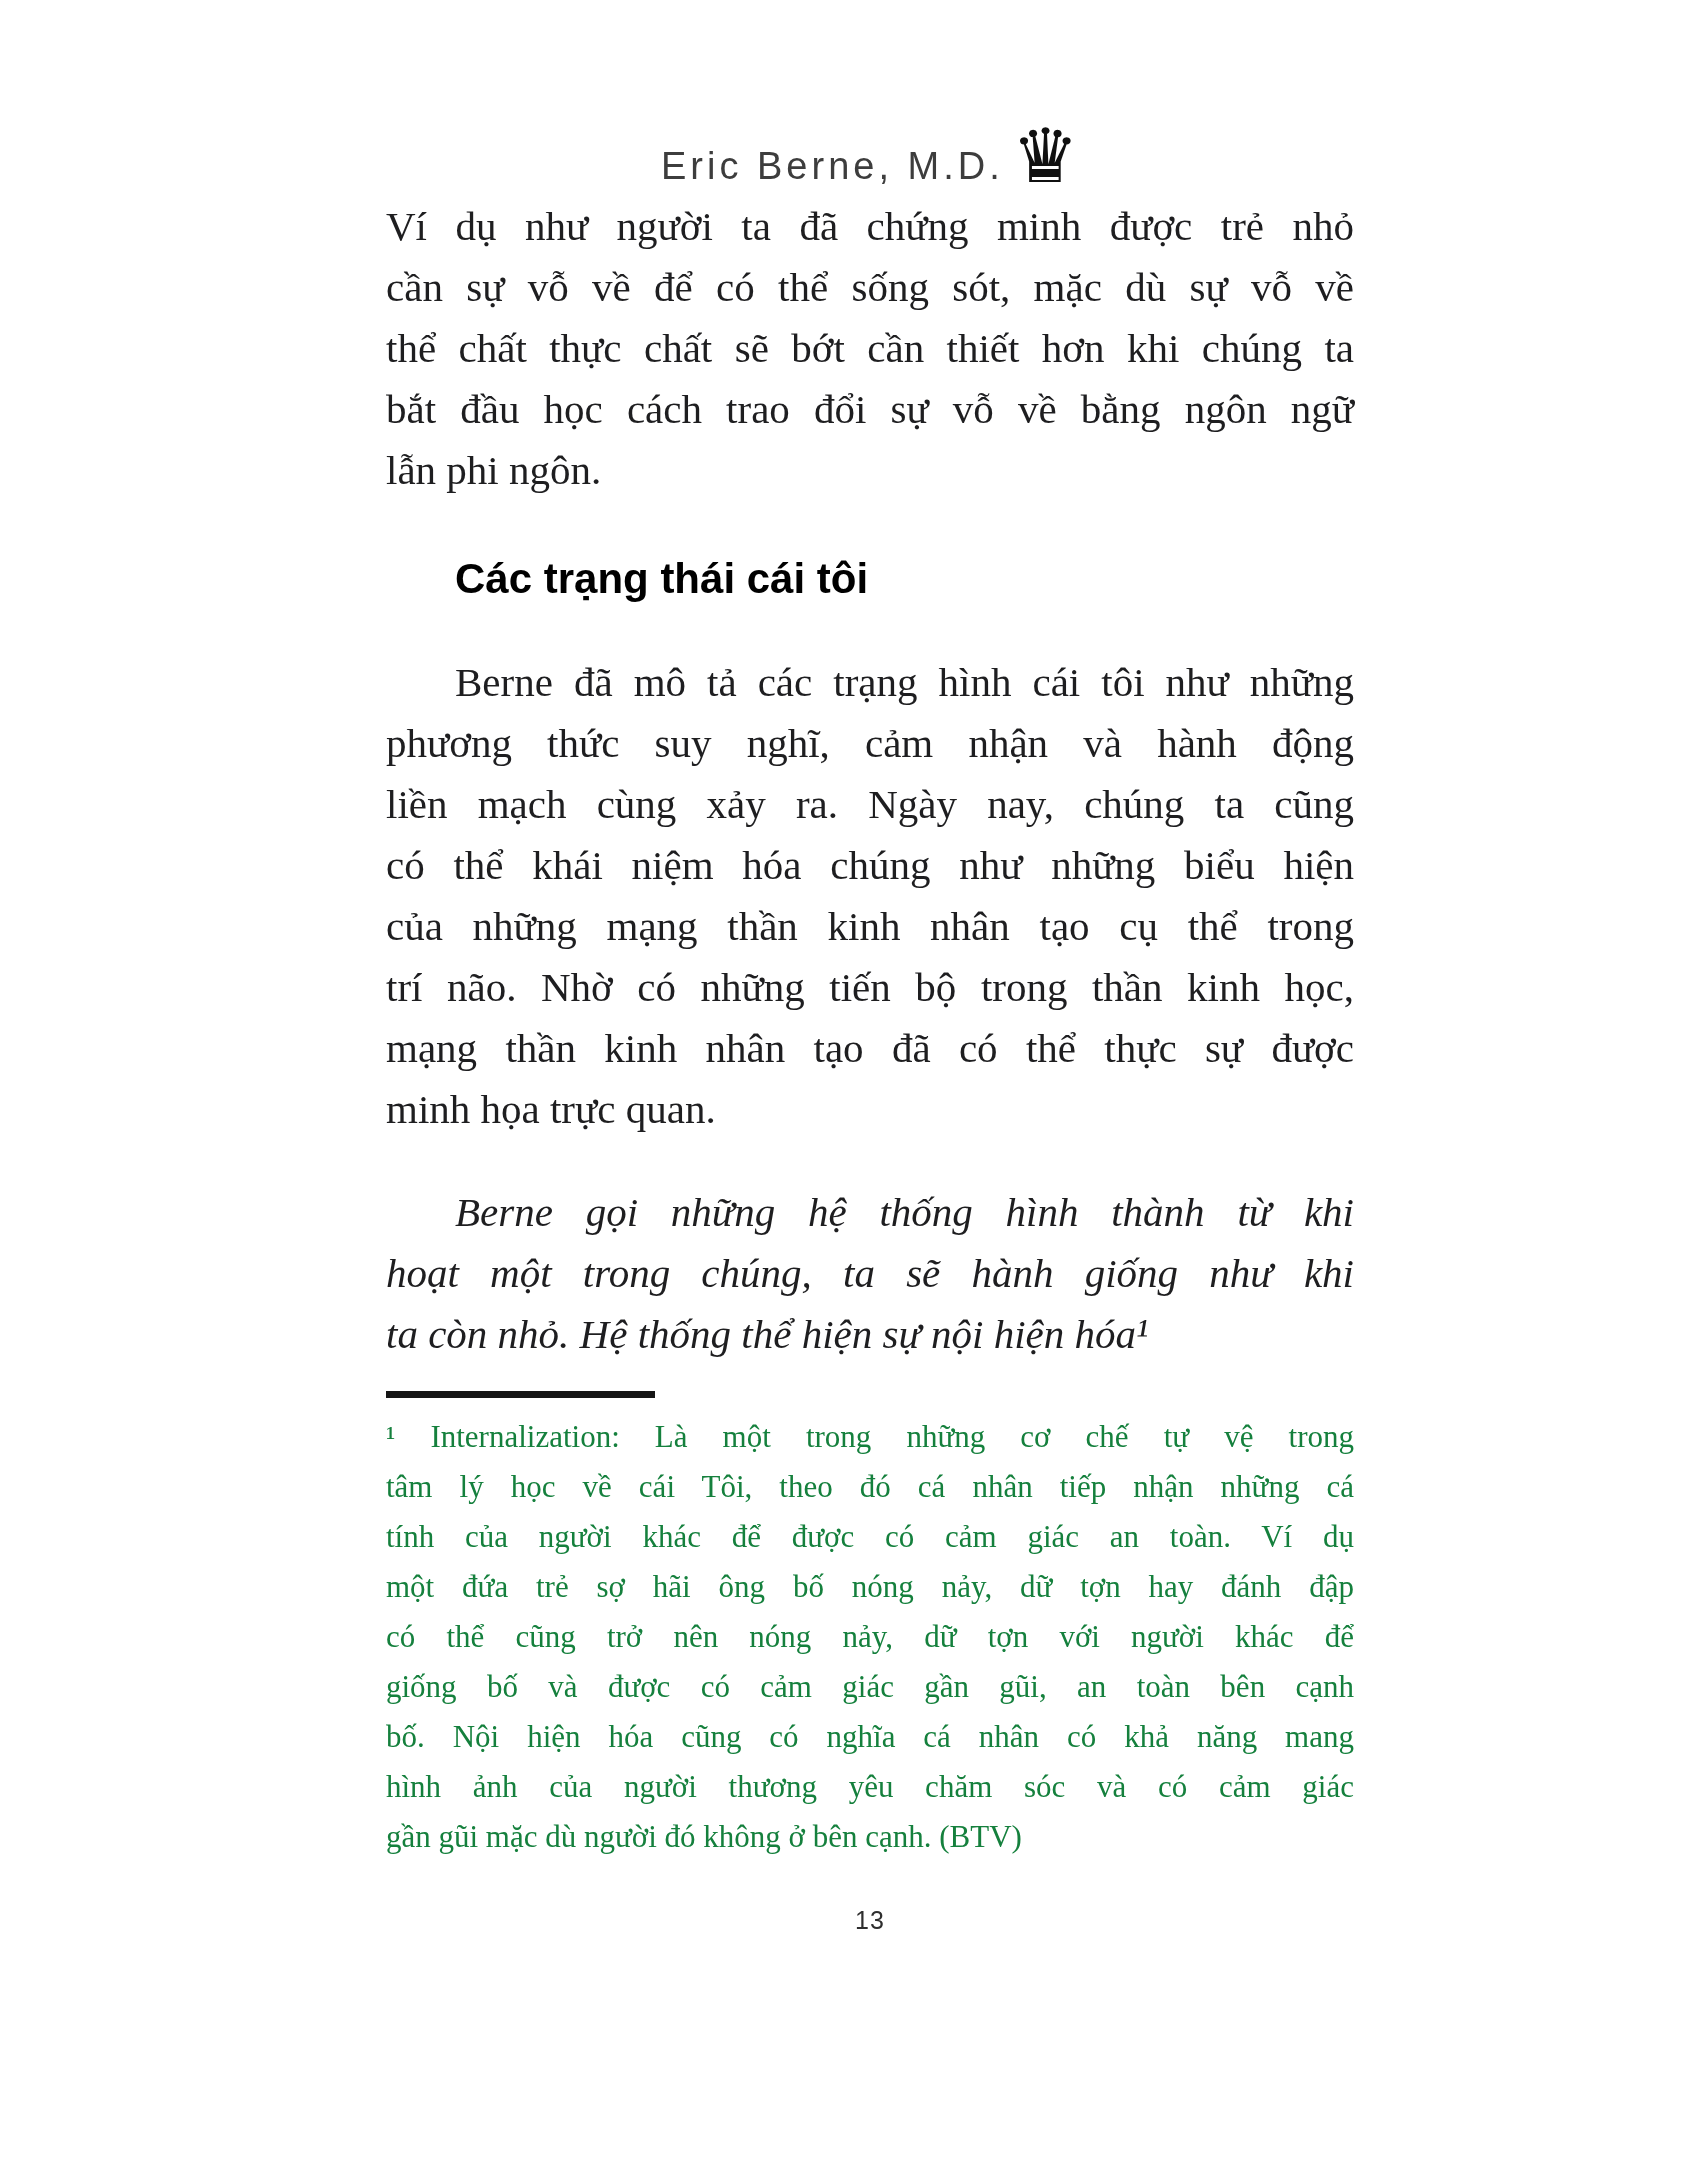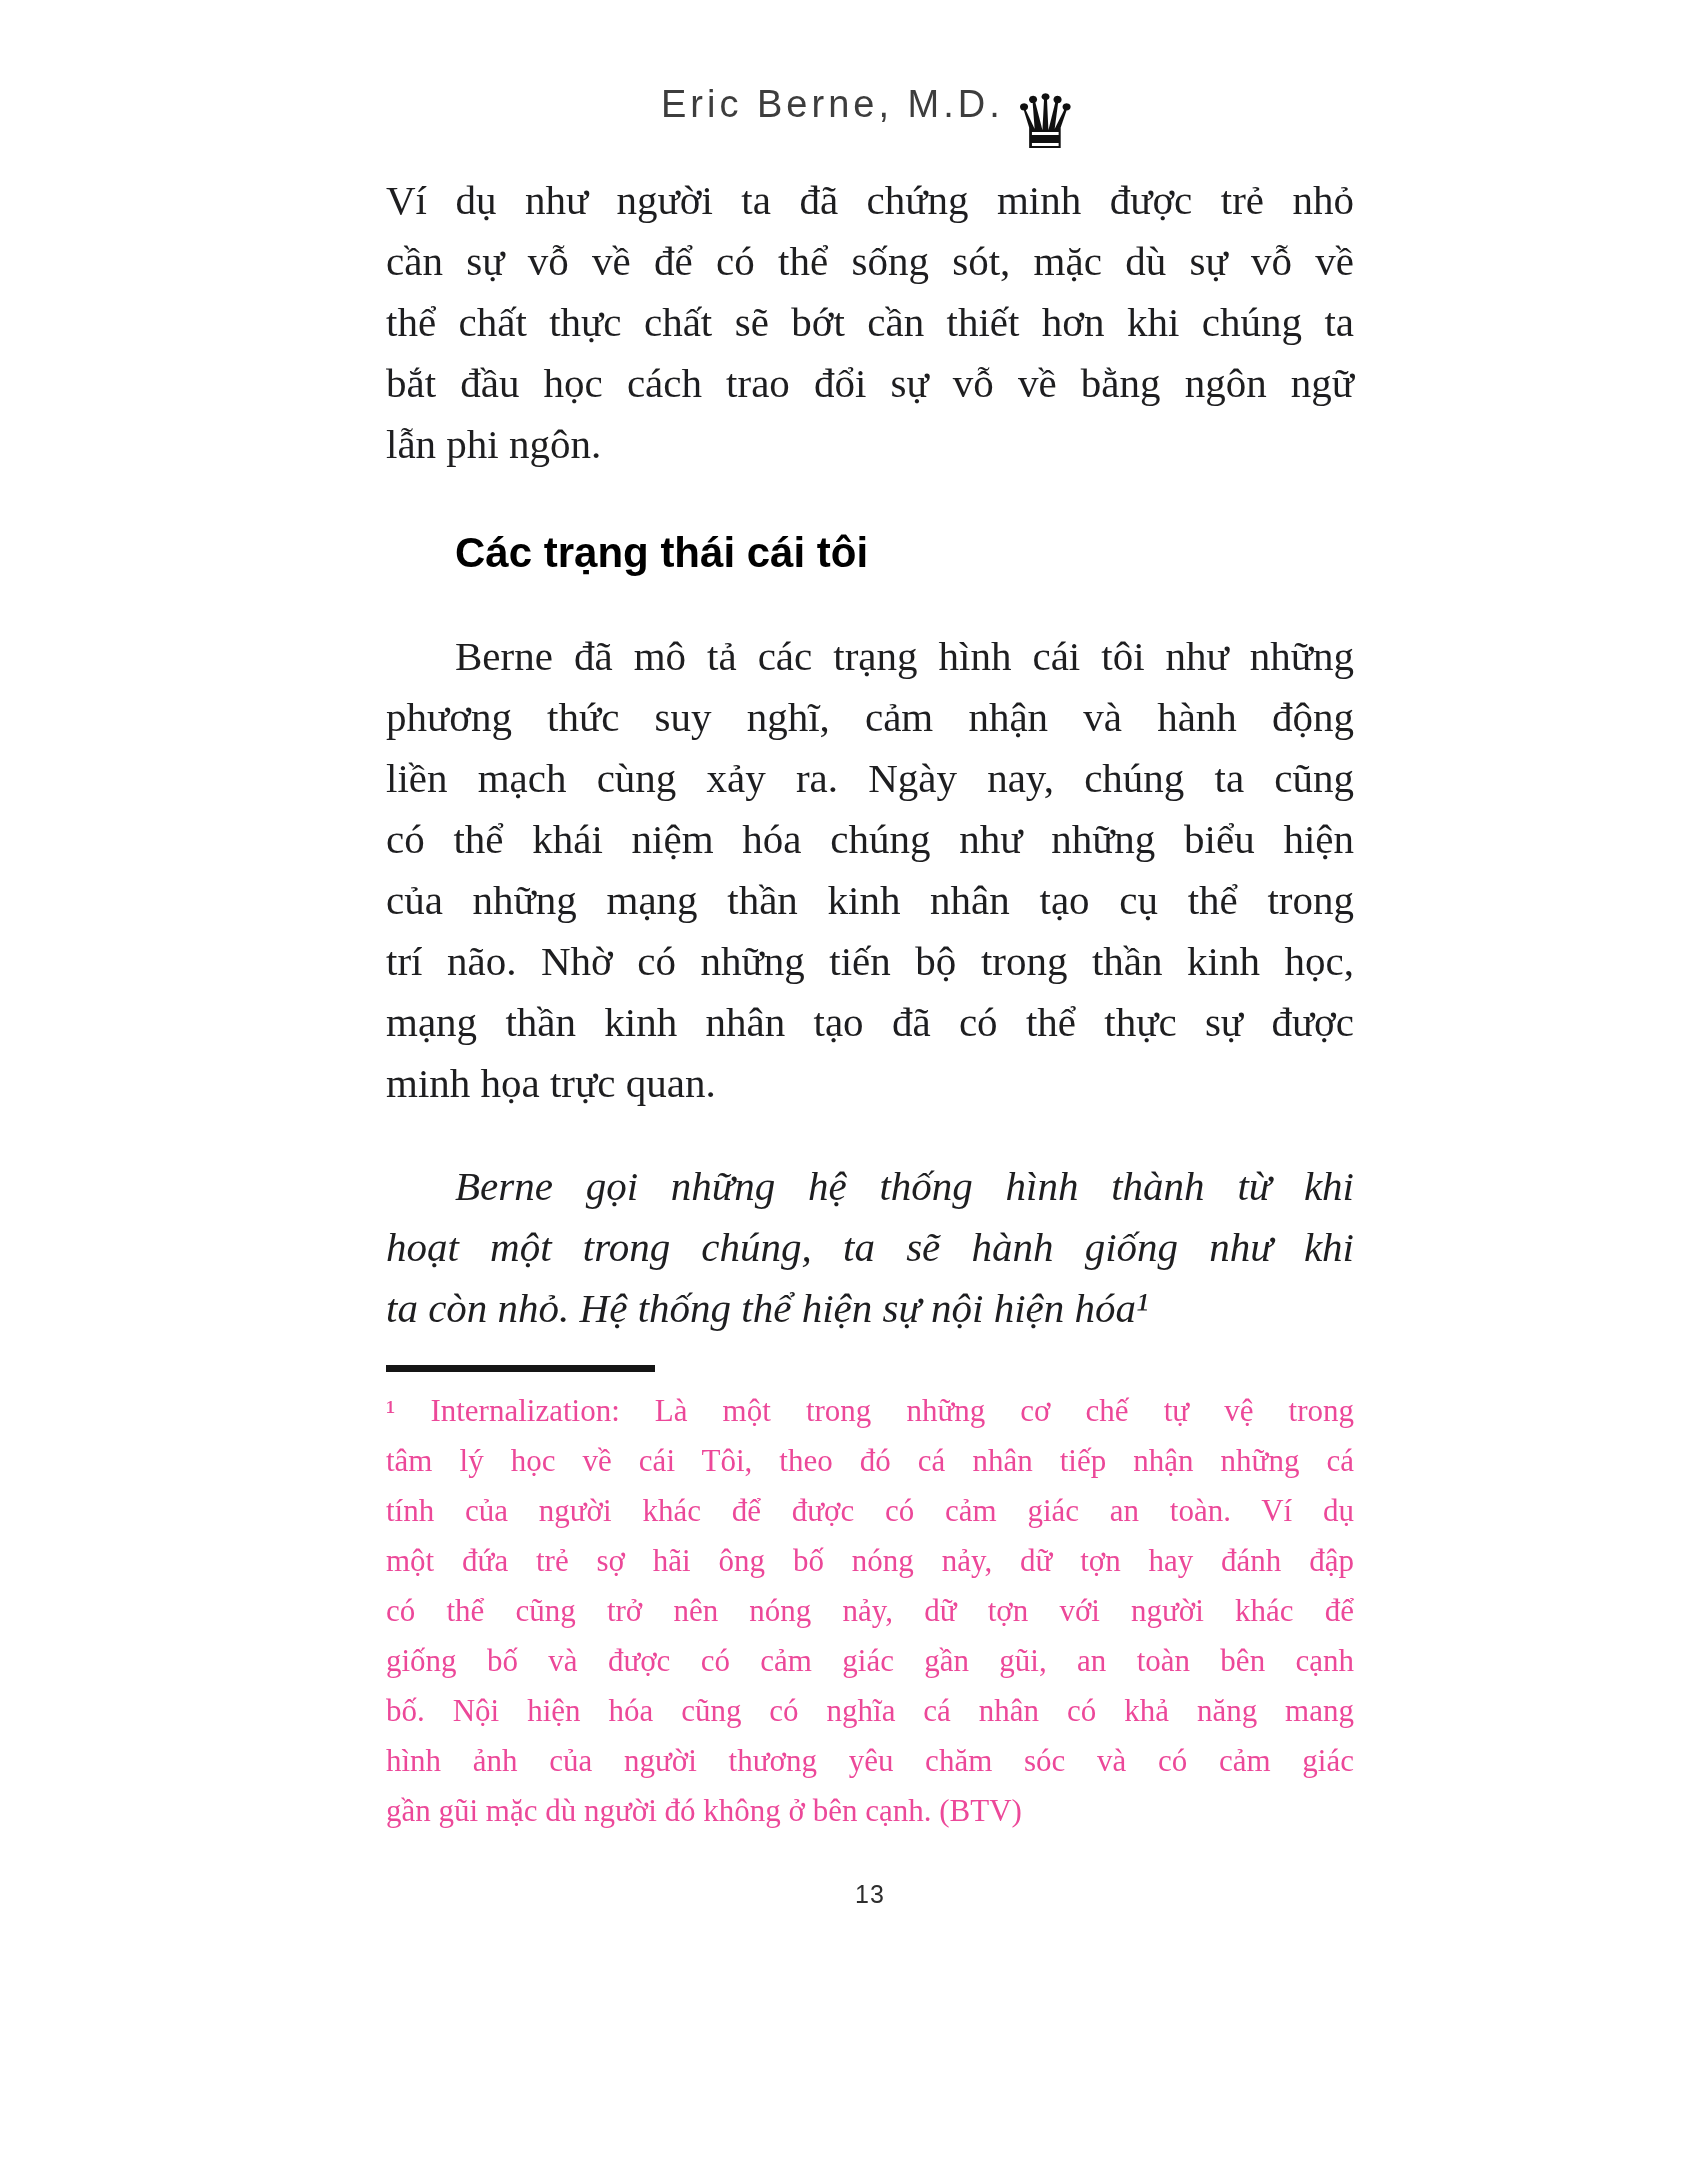--- a/index.html
+++ b/index.html
@@ -15,24 +15,24 @@
     overflow: hidden;
   }
   .content {
     position: absolute;
     left: 386px;
     top: 0;
     width: 968px;
   }
   
   .header {
-    margin-top: 83px;
+    margin-top: 109px;
     display: flex;
     justify-content: center;
-    align-items: flex-start;
+    align-items: flex-end;
     gap: 8px;
     height: 87px;
   }
   .author {
     font-family: "Liberation Sans", sans-serif;
     font-size: 38px;
     font-weight: 400;
     letter-spacing: 4px;
     color: #3d3d3d;
     padding-bottom: 8px;
@@ -79,21 +79,21 @@
     margin-top: 26px;
     width: 269px;
     height: 7px;
     background: #151515;
   }
   .footnote {
     margin-top: 14px;
     font-family: "Liberation Serif", "DejaVu Serif", serif;
     font-size: 31px;
     line-height: 50px;
-    color: #ec4899;
+    color: #15803d;
   }
   
   .page-number {
     margin-top: 44px;
     text-align: center;
     font-family: "Liberation Sans", sans-serif;
     font-size: 25px;
     letter-spacing: 1px;
     color: #2e2e2e;
   }

